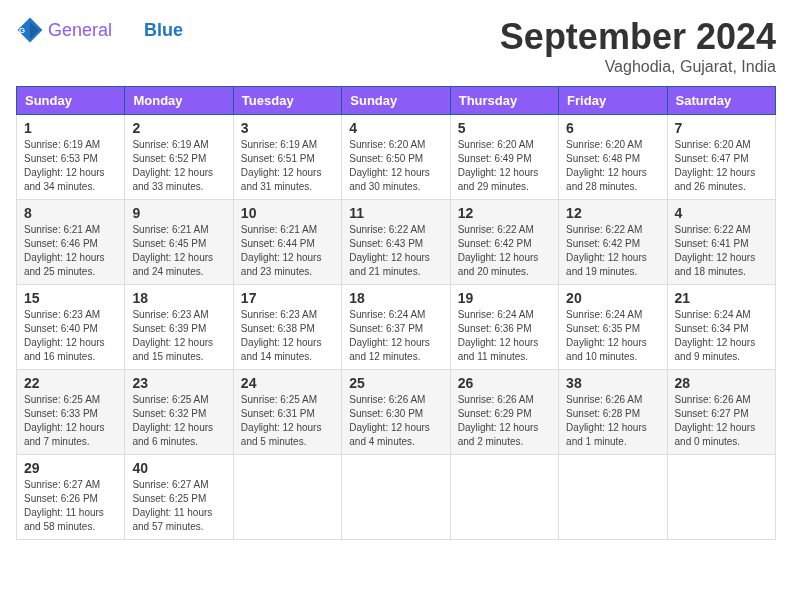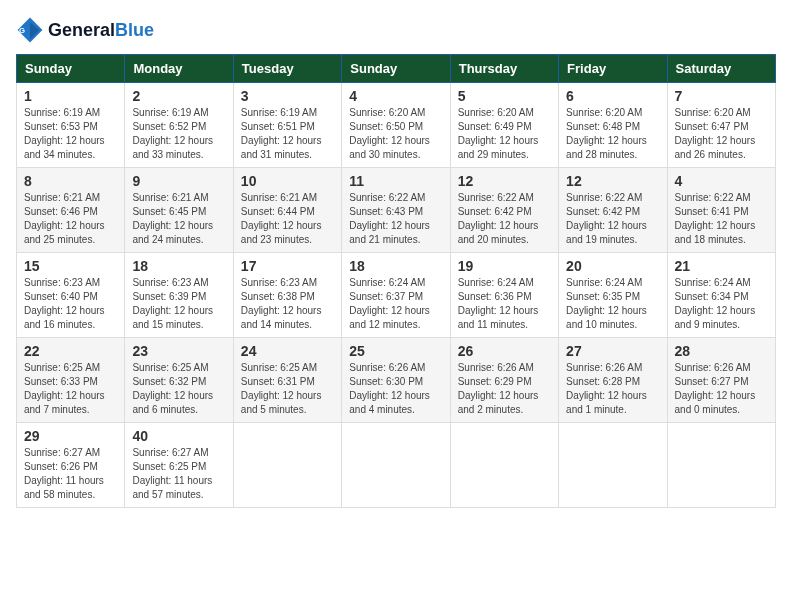--- a/index.html
+++ b/index.html
@@ -36,21 +36,21 @@
     .location-title {
       font-size: 16px;
       color: #555;
     }
     .calendar-table {
       width: 100%;
       border-collapse: collapse;
       border: 1px solid #ccc;
     }
     .calendar-table th {
-      background-color: #14532d;
+      background-color: #8b5cf6;
       color: #fff;
       text-align: left;
       padding: 6px 8px;
       font-size: 13px;
       border: 1px solid #1a5fa0;
     }
     .calendar-table td {
       vertical-align: top;
       padding: 5px 7px;
       border: 1px solid #ddd;
@@ -85,22 +85,26 @@
 <body>
 
 <div class="header-area">
   <div class="logo">
     <svg class="logo-icon" viewBox="0 0 36 36" xmlns="http://www.w3.org/2000/svg">
       <polygon points="18,2 34,18 18,34 2,18" fill="#2176c7"></polygon>
       <polygon points="18,8 30,18 18,30" fill="#1a5fa0"></polygon>
       <text x="4" y="22" font-size="10" fill="white" font-weight="bold">G</text>
     </svg>
     <div>
-      <span style="font-size:18px;font-weight:bold;color:#0f172a;">General</span><span style="font-size:18px;font-weight:bold;color:#2176c7;">Blue</span>
+      <span style="font-size:18px;font-weight:normal;color:#8b5cf6;">General</span><span style="font-size:18px;font-weight:bold;color:#2176c7;padding-left:32px;">Blue</span>
     </div>
+  </div>
+  <div class="title-area">
+    <div class="month-title">September 2024</div>
+    <div class="location-title">Vaghodia, Gujarat, India</div>
   </div>
 </div>
 
 <table class="calendar-table">
   <thead>
     <tr>
     <th>Sunday</th>
         <th>Monday</th>
         <th>Tuesday</th>
         <th>Sunday</th>
@@ -293,21 +297,21 @@
 and 4 minutes.</div>
         </td>
         <td>
           <span class="day-number">26</span>
           <div class="day-info" style="white-space: pre-line;">Sunrise: 6:26 AM
 Sunset: 6:29 PM
 Daylight: 12 hours
 and 2 minutes.</div>
         </td>
         <td>
-          <span class="day-number">27</span>
+          <span class="day-number">38</span>
           <div class="day-info" style="white-space: pre-line;">Sunrise: 6:26 AM
 Sunset: 6:28 PM
 Daylight: 12 hours
 and 1 minute.</div>
         </td>
         <td>
           <span class="day-number">28</span>
           <div class="day-info" style="white-space: pre-line;">Sunrise: 6:26 AM
 Sunset: 6:27 PM
 Daylight: 12 hours

